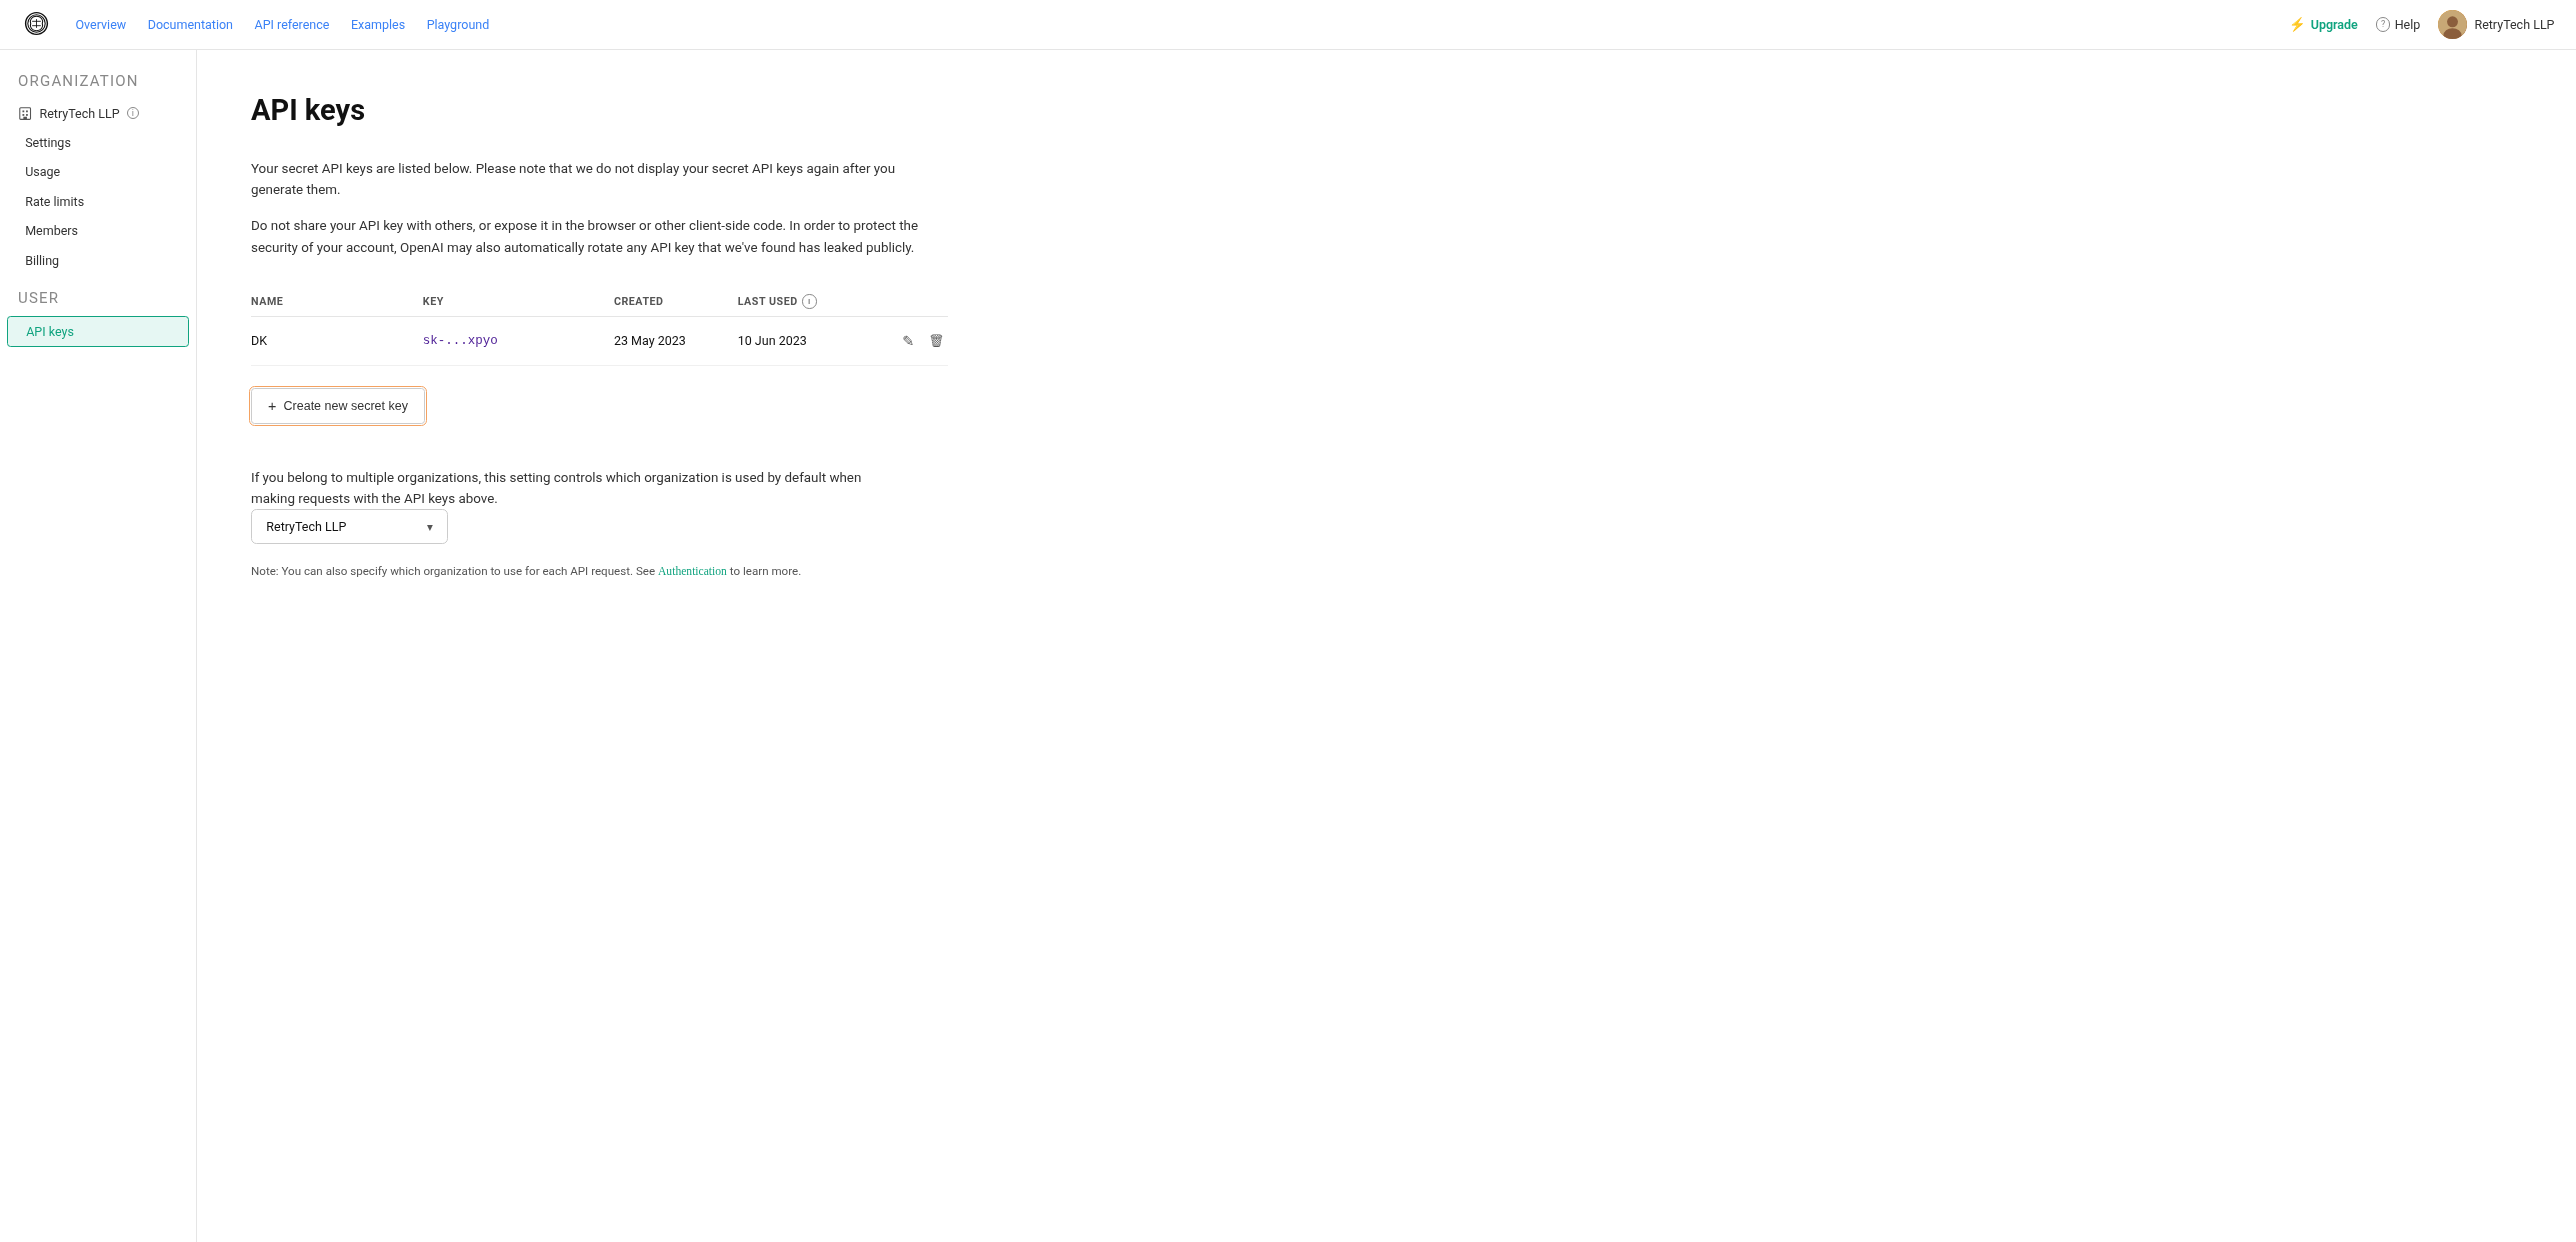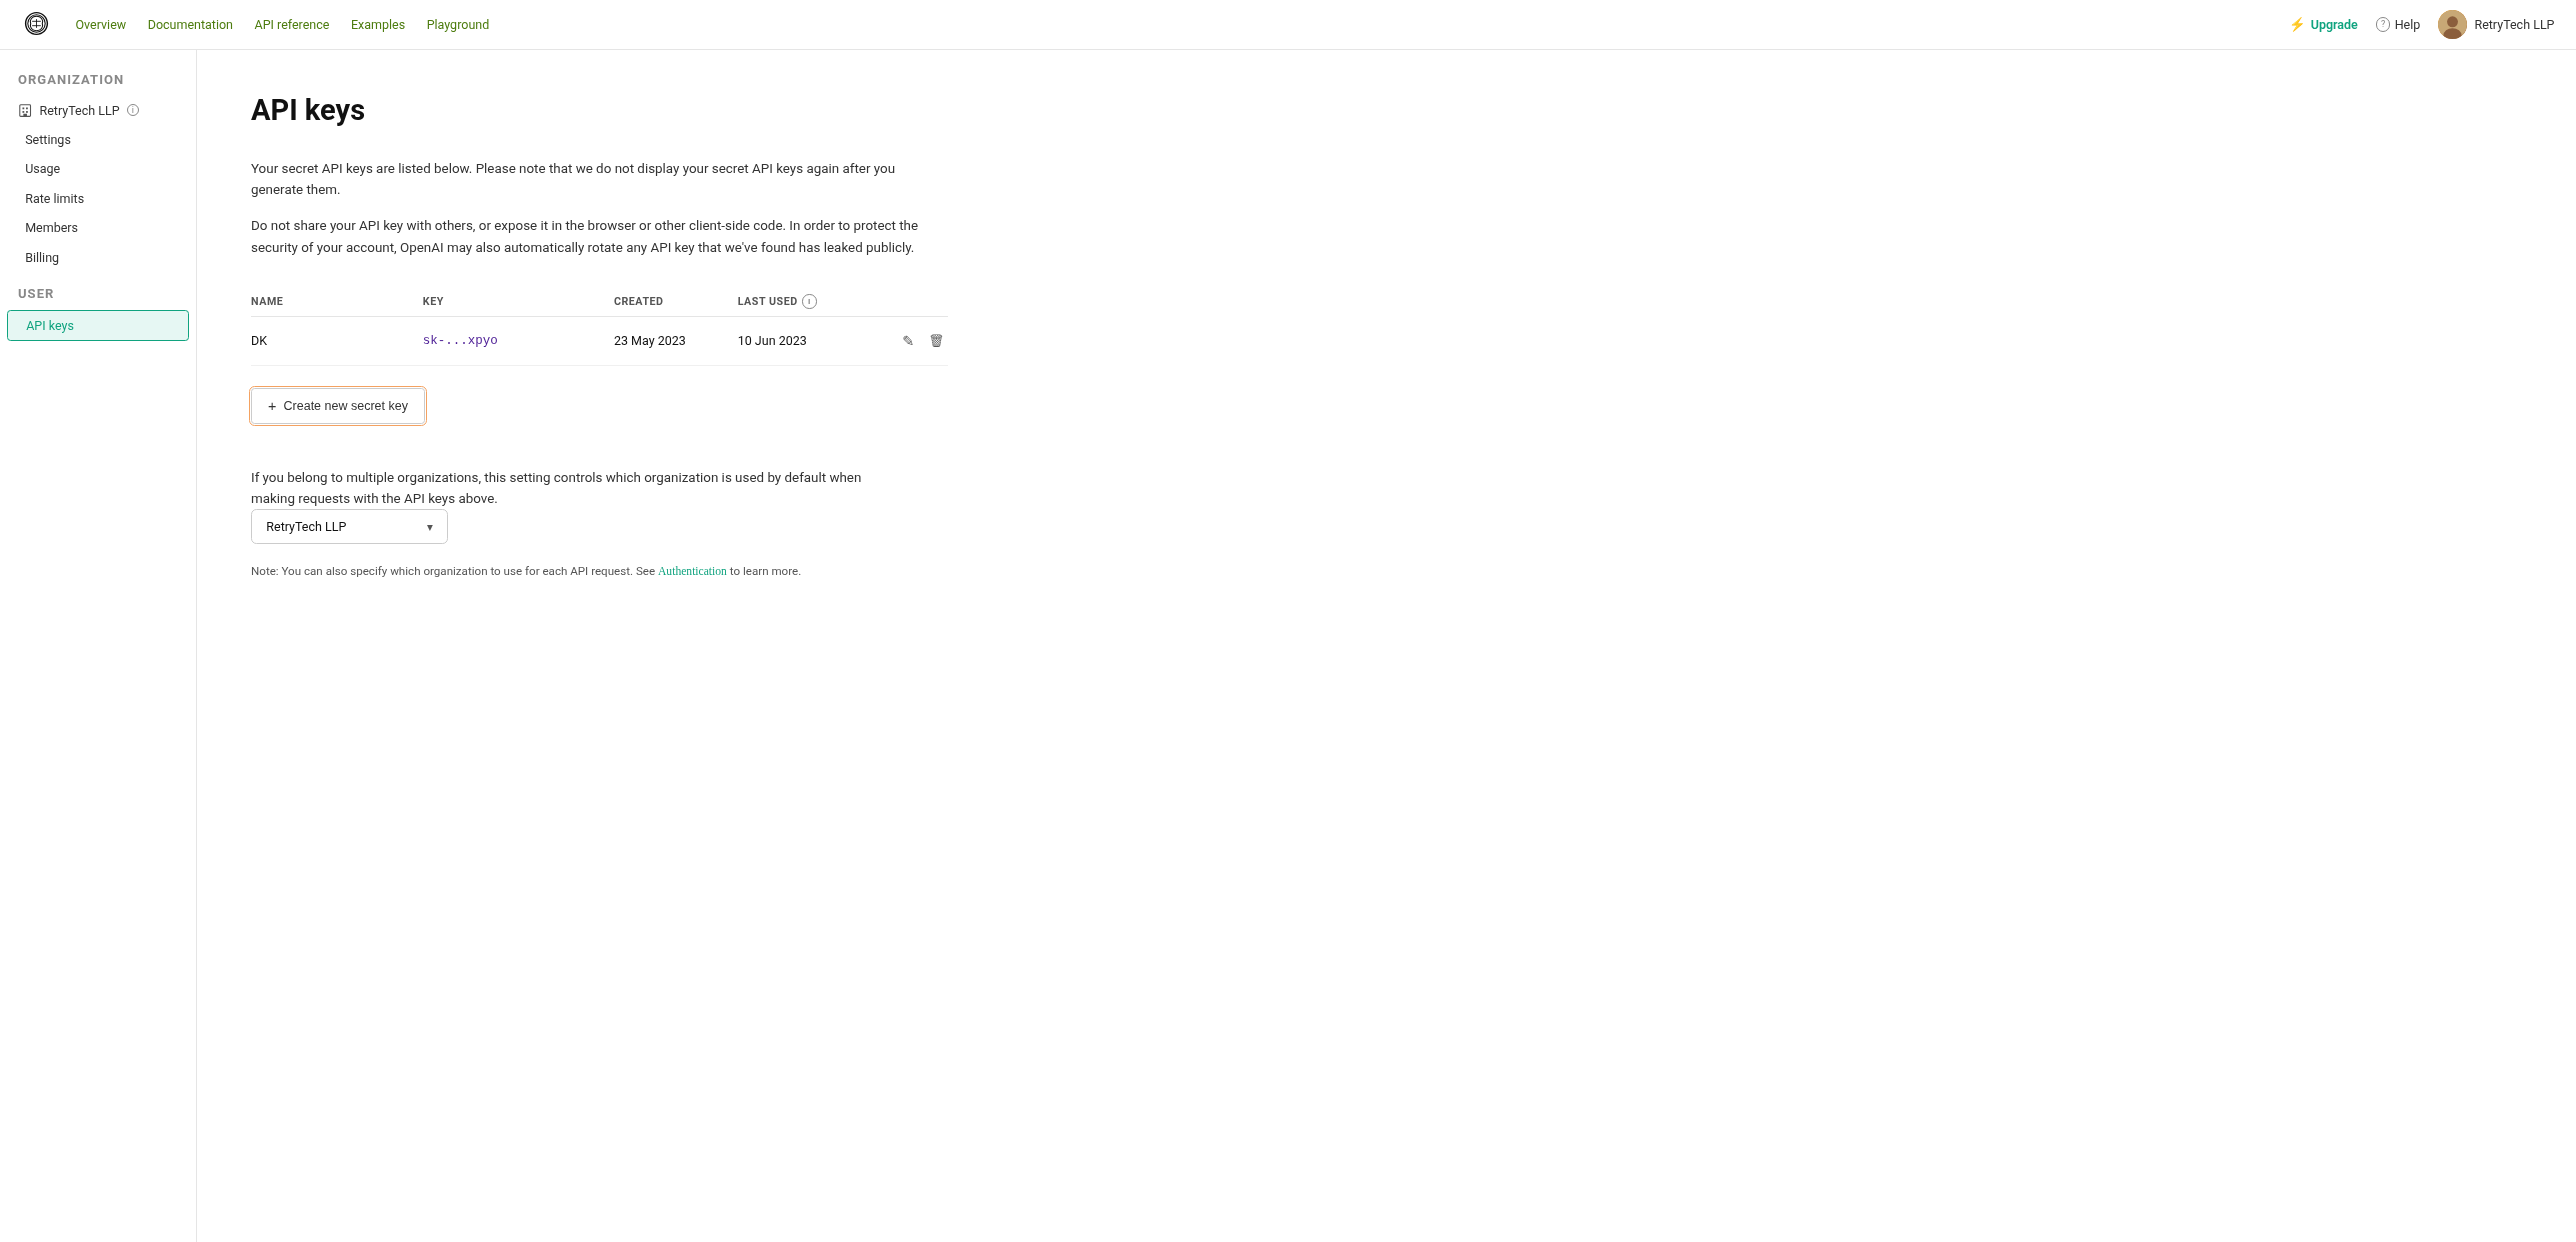--- a/index.html
+++ b/index.html
@@ -22,21 +22,21 @@
       width: 29px; height: 29px;
       flex-shrink: 0;
     }
     .topnav-links {
       display: flex;
       gap: 21.5px;
       align-items: center;
     }
     .topnav-link {
       font-size: 12.5px;
-      color: #4d7c0f;
+      color: #3b82f6;
       text-decoration: none;
       cursor: pointer;
     }
     .topnav-right {
       margin-left: auto;
       display: flex;
       align-items: center;
       gap: 18px;
     }
     .upgrade-btn {
@@ -76,22 +76,22 @@
 
     
     .sidebar {
       width: 197px;
       flex-shrink: 0;
       border-right: 0.9px solid #e5e5e5;
       padding: 21.5px 0;
       min-height: calc(100vh - 50px);
     }
     .sidebar-section-label {
-      font-size: 13px;
-      font-weight: 700;
+      font-size: 15px;
+      font-weight: 400;
       letter-spacing: 0.08em;
       color: #888;
       padding: 0 18px 9px;
       text-transform: uppercase;
     }
     .sidebar-item {
       display: flex;
       align-items: center;
       gap: 9px;
       padding: 7.2px 18px;

